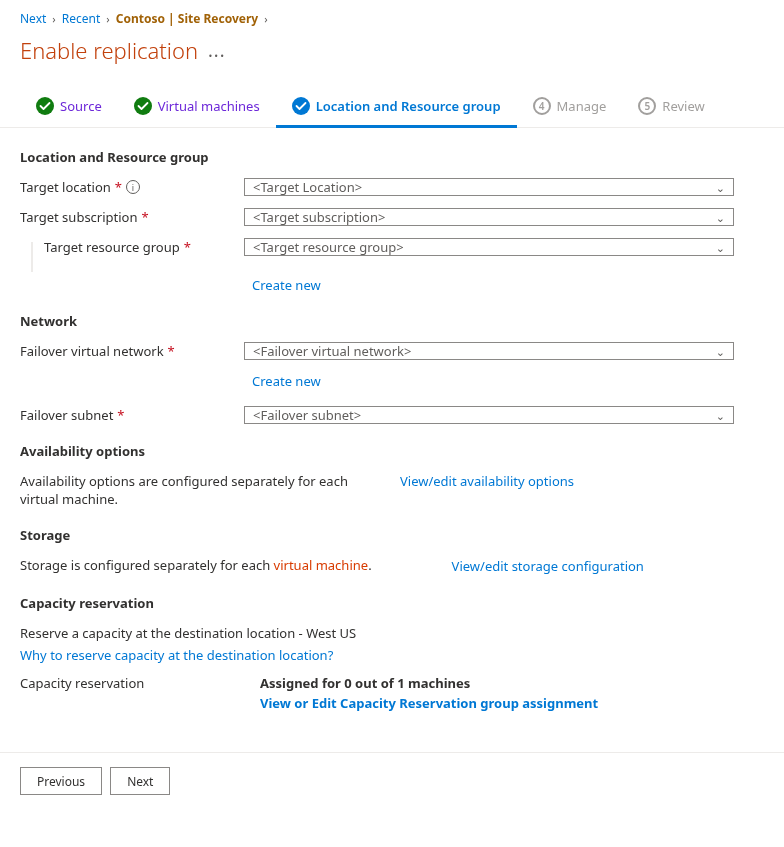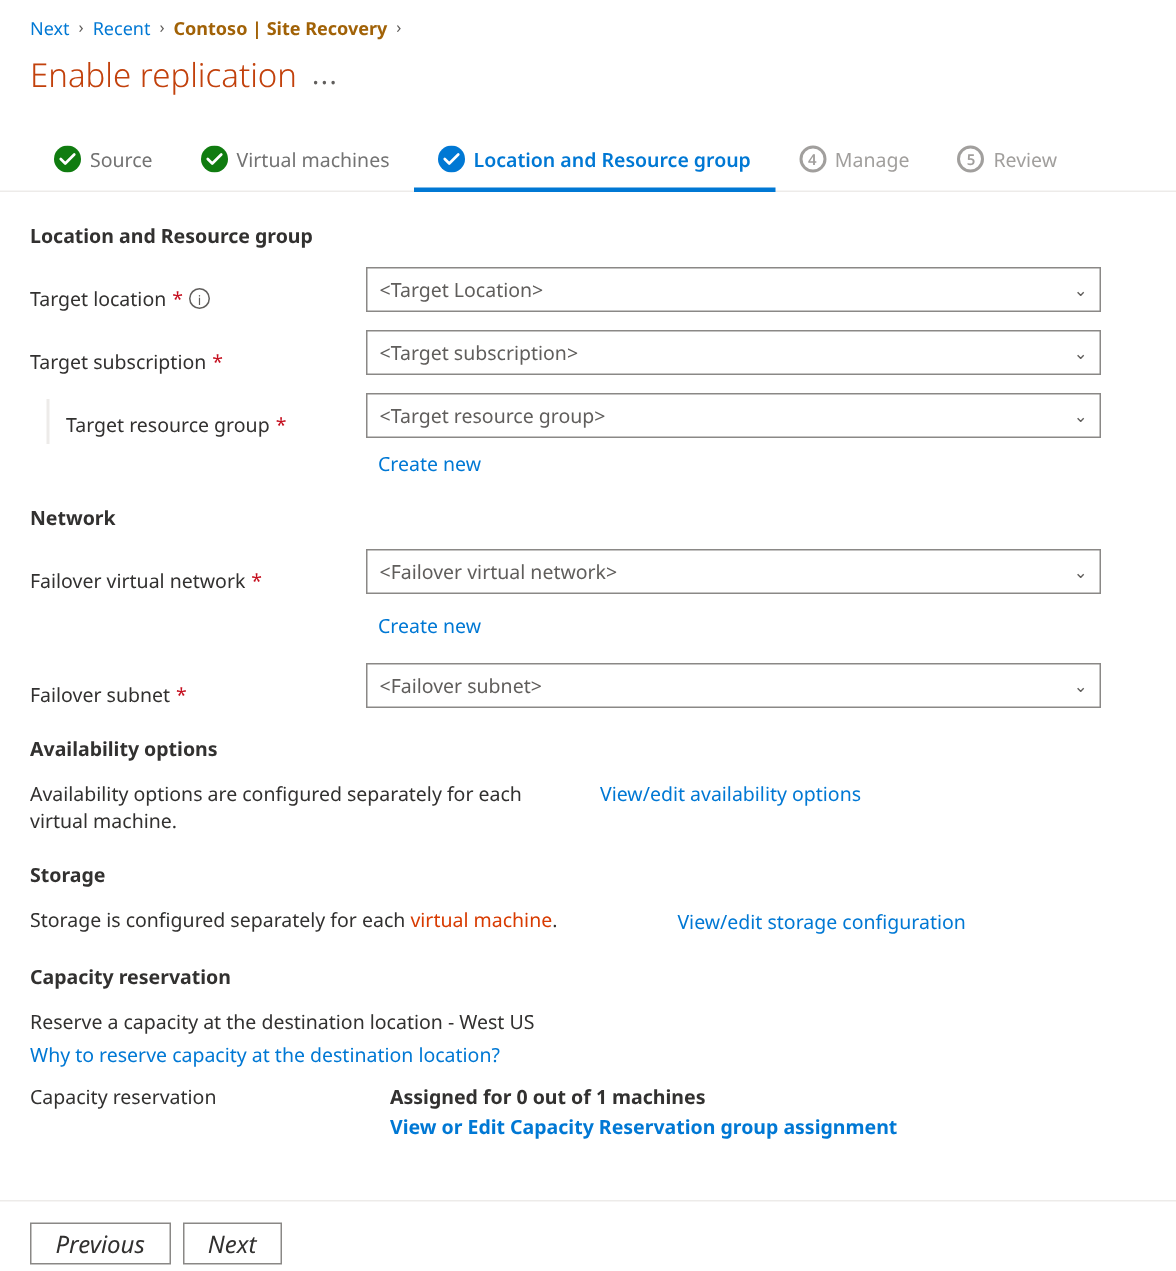--- a/index.html
+++ b/index.html
@@ -59,21 +59,21 @@
       border-bottom: 1px solid #edebe9;
       margin-bottom: 20px;
     }
     .wizard-step {
       display: flex;
       align-items: center;
       gap: 6px;
       padding: 8px 16px 10px 16px;
       cursor: pointer;
       font-size: 13px;
-      color: #737373;
+      color: #6d28d9;
       border-bottom: 3px solid transparent;
       margin-bottom: -1px;
       white-space: nowrap;
     }
     .wizard-step.active {
       border-bottom: 3px solid #0078d4;
       color: #0078d4;
       font-weight: 600;
     }
     .wizard-step.completed .step-icon {
@@ -143,21 +143,21 @@
       color: #605e5c;
       cursor: pointer;
     }
 
     .form-control-wrapper {
       flex: 1;
       max-width: 490px;
     }
     .dropdown {
       width: 100%;
-      height: 30px;
+      height: 18px;
       border: 1px solid #8a8886;
       background: #fff;
       display: flex;
       align-items: center;
       justify-content: space-between;
       padding: 0 8px;
       cursor: pointer;
       font-size: 13px;
       color: #605e5c;
     }
@@ -260,27 +260,26 @@
 
     .bottom-bar {
       display: flex;
       align-items: center;
       gap: 8px;
       padding: 14px 20px;
     }
     .btn {
       height: 28px;
       padding: 0 16px;
-      font-size: 16px;
+      font-size: 12px;
       cursor: pointer;
       border: 1px solid #8a8886;
       background: #fff;
       color: #323130;
       font-family: inherit;
-      font-style: italic;
     }
 
     .checkmark-svg {
       width: 18px;
       height: 18px;
     }
   </style>
 </head>
 <body>
 

